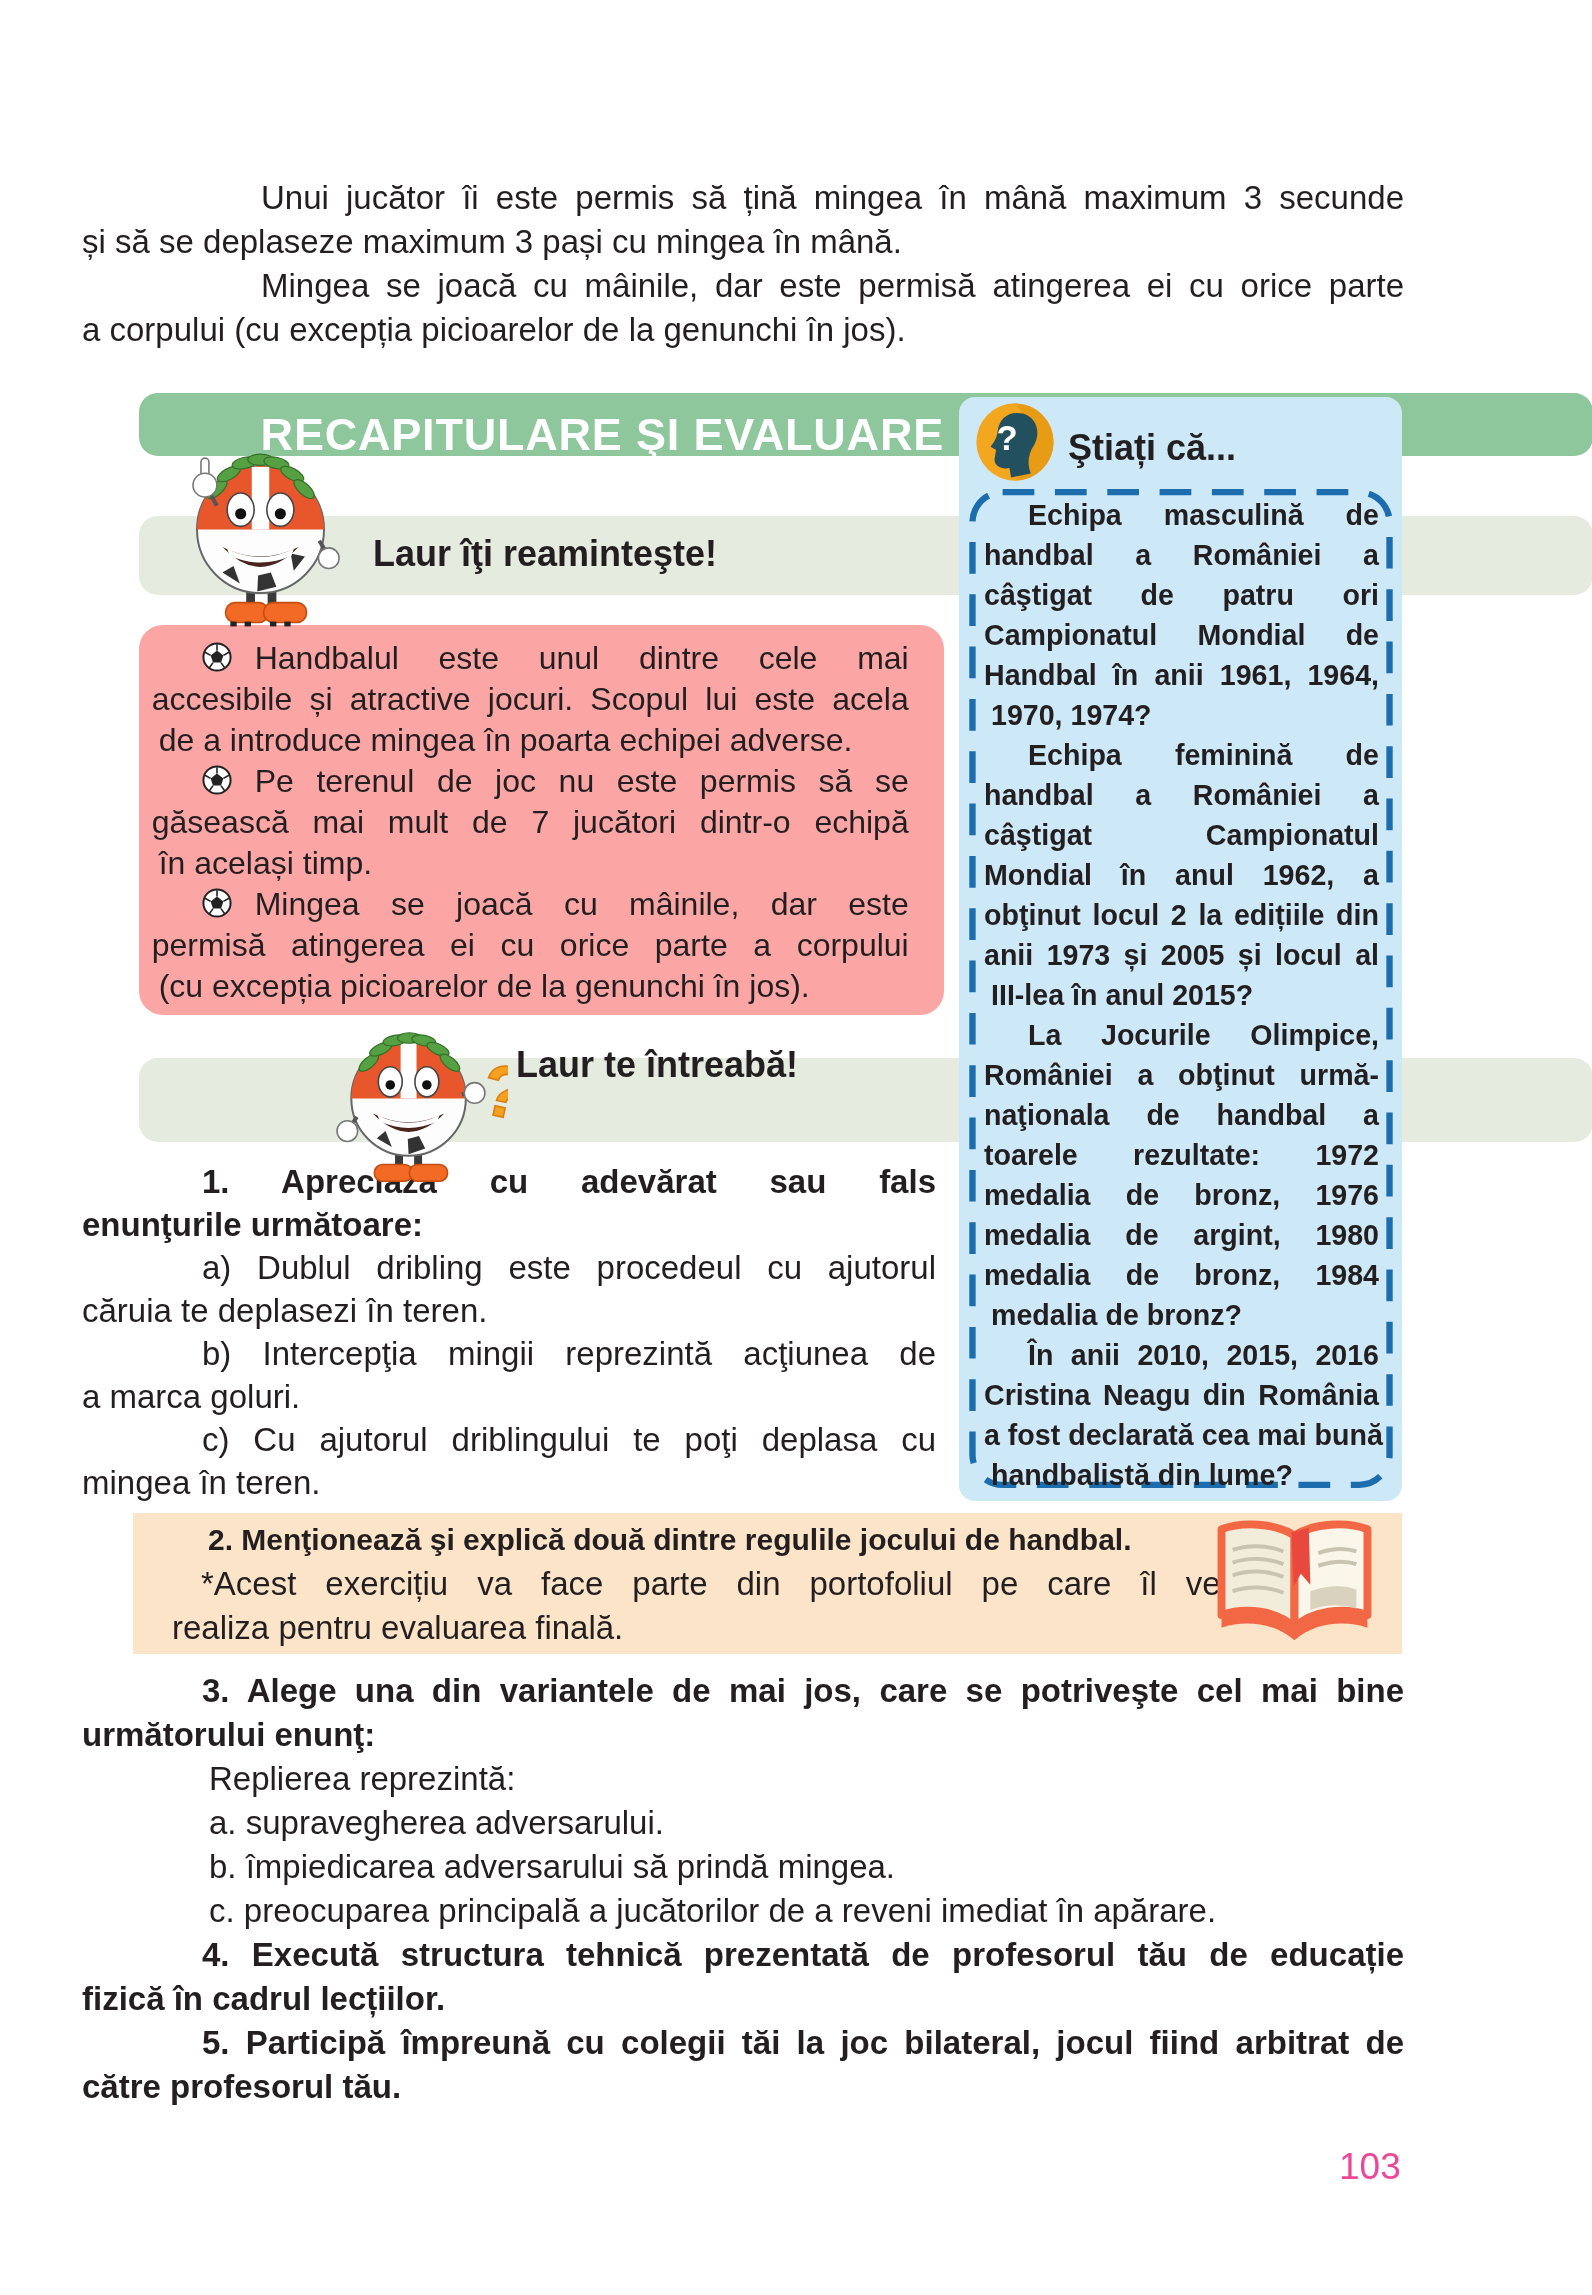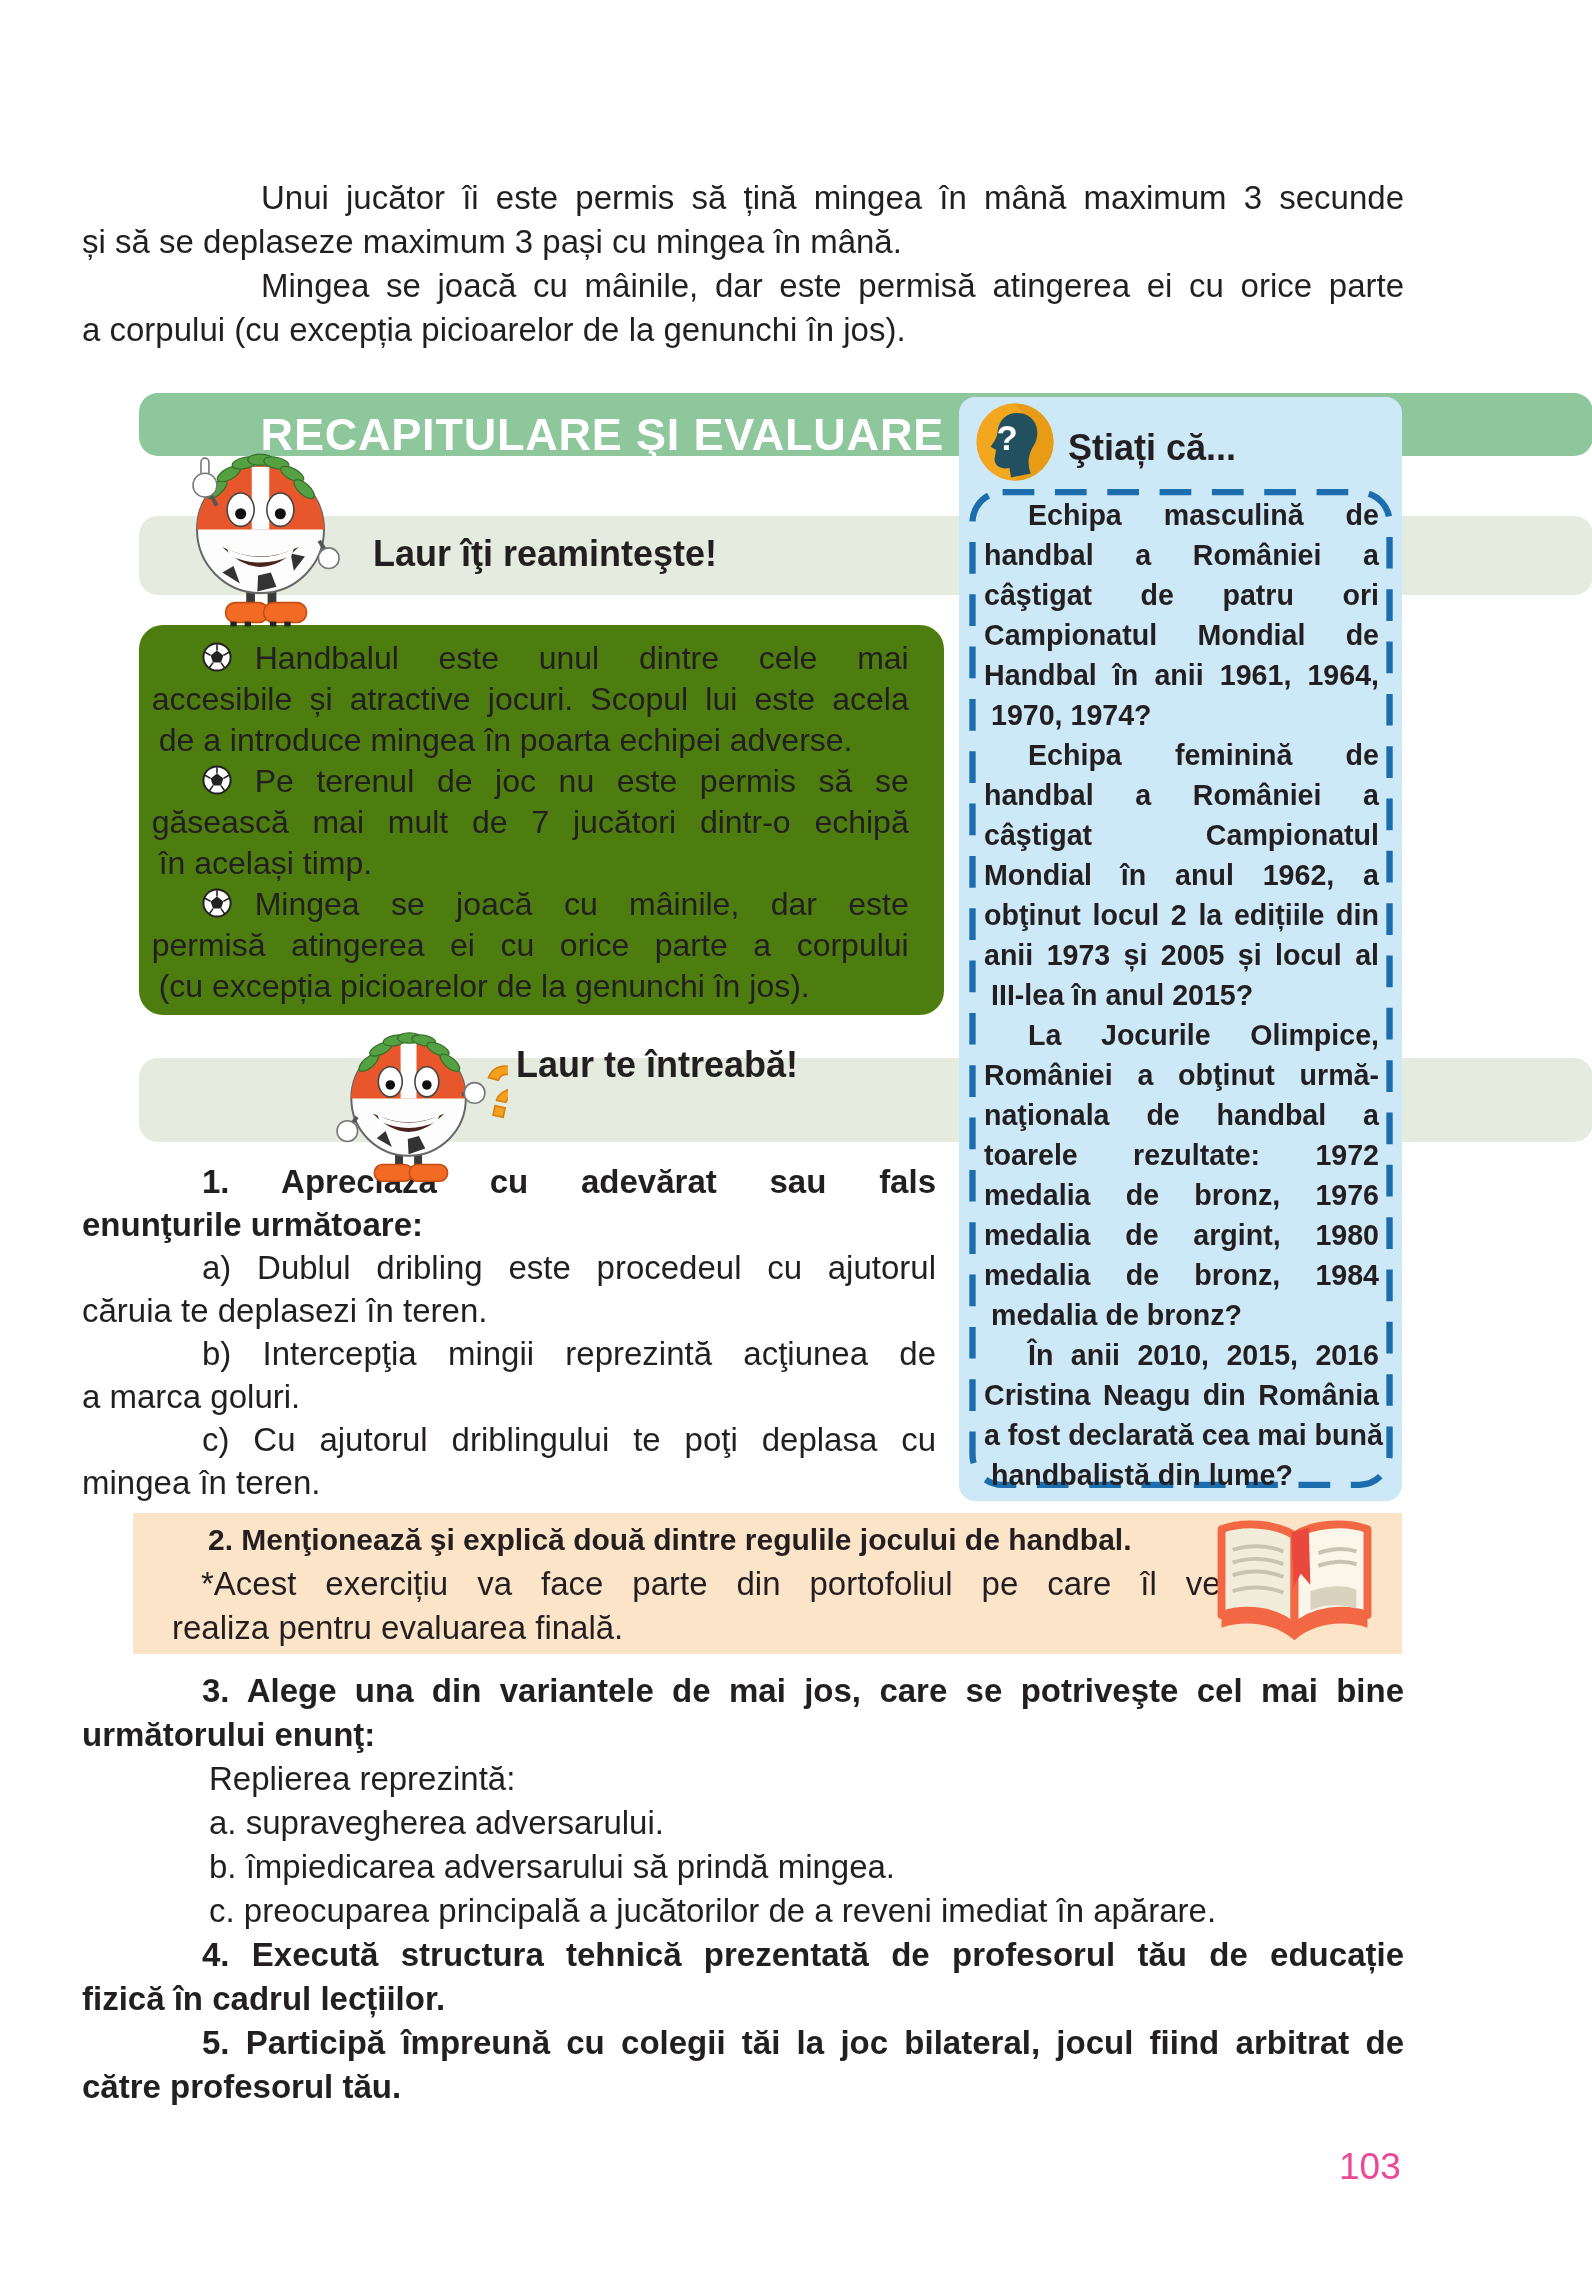--- a/index.html
+++ b/index.html
@@ -18,21 +18,21 @@
   .intro{left:75px;top:176px;width:1329px;}
   .banner{left:139px;top:393px;width:1454px;height:63px;background:#8dc79b;border-radius:19px;z-index:1;}
   .banner-title{left:139px;top:401px;width:805px;text-align:right;font-size:45px;font-weight:700;
                 color:#ffffff;letter-spacing:0.8px;z-index:4;margin-top:8px;}
   .band{left:139px;width:1454px;background:#e5ecdf;border-radius:19px;z-index:1;}
   .band-remind{top:516px;height:79px;}
   .band-ask{top:1058px;height:84px;}
   .section-label{font-size:36px;font-weight:700;z-index:5;}
   .remind-label{left:373px;top:533px;}
   .ask-label{left:516px;top:1044px;text-align:center;}
-  .pinkbox{left:139px;top:625px;width:805px;height:390px;background:#4d7c0f;border-radius:24px;z-index:1;}
+  .pinkbox{left:139px;top:625px;width:805px;height:390px;background:#fca5a5;border-radius:24px;z-index:1;}
   .pinkbox .inner{position:absolute;left:12.7px;top:12.7px;width:757px;}
   .pinkbox .ln{font-size:32px;line-height:41px;}
   .ball{display:inline-block;vertical-align:-4.8px;margin-right:22px;}
   .ballpad{padding-left:49px;}
   .orangebox{left:133px;top:1513px;width:1269px;height:141px;background:#fce4c9;z-index:1;}
   .orangebox .inner{position:absolute;left:32px;top:4.8px;width:1063px;}
   .orangebox .t1{font-size:30px;line-height:44px;}
   .q1{left:75px;top:1160px;width:861px;}
   .q1 .ln{line-height:43px;}
   .tasks{left:75px;top:1669px;width:1329px;}

